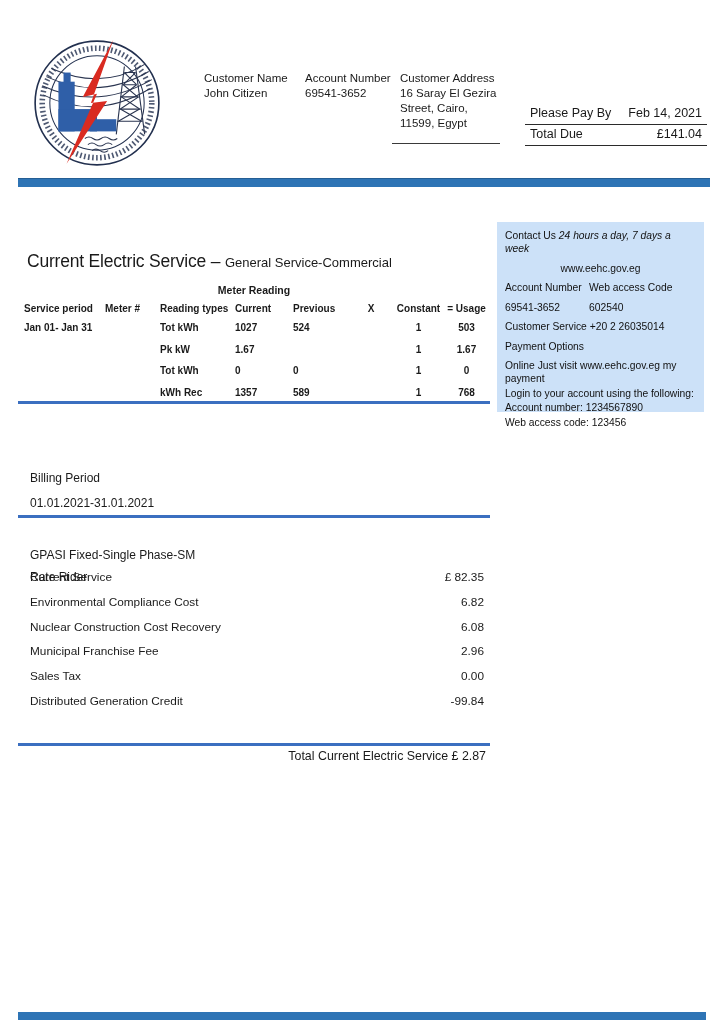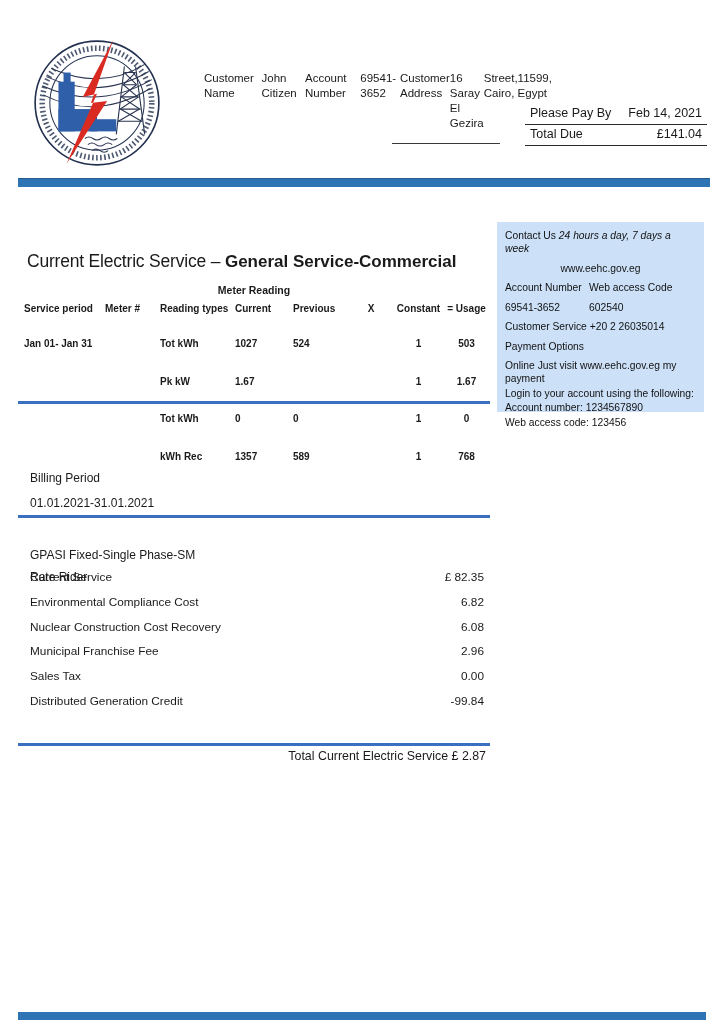--- a/index.html
+++ b/index.html
@@ -1,21 +1,21 @@
 <!DOCTYPE html>
 <html><head>
 <meta charset="utf-8">
 <style>
   html,body{margin:0;padding:0;background:#e8e8e8;}
   .page{position:relative;width:724px;height:1024px;background:#ffffff;overflow:hidden;
         color:#1a1a1a;font-family:"Liberation Sans",sans-serif;margin:0 auto;}
   
   .logo{position:absolute;left:26px;top:38px;width:142px;height:132px;}
   .custinfo{position:absolute;left:204px;top:71px;display:flex;font-size:11.5px;line-height:15px;}
-  .custcol{display:flex;flex-direction:row;}
+  .custcol{display:flex;flex-direction:column;}
   .col-name{width:101px;}
   .col-acct{width:95px;}
   .col-addr{width:110px;}
   .addr-underline{position:absolute;left:392px;top:143px;width:108px;border-top:1.2px solid #3a3a3a;}
   .paybox{position:absolute;left:525px;top:104px;width:182px;font-size:12.5px;}
   .payrow{display:flex;justify-content:space-between;padding:2px 5px 4px 5px;border-bottom:1.6px solid #2b2b2b;}
   
   .topbar{position:absolute;left:18px;top:178px;width:692px;height:9px;background:#2E74B5;border-top:1px solid #255e94;box-sizing:border-box;}
   .bottombar{position:absolute;left:18px;top:1012px;width:688px;height:8px;background:#2E74B5;}
   .blue-rule{position:absolute;left:18px;width:472px;height:3px;background:#3B6FC0;}
@@ -26,27 +26,27 @@
   .sidebar{position:absolute;left:497px;top:222px;width:207px;height:190px;background:#CCE1F8;
            box-sizing:border-box;padding:7px 8px;font-size:10.3px;line-height:13px;color:#111;}
   .sb-line{margin-bottom:6.5px;}
   .sb-center{text-align:center;}
   .sb-grid{display:grid;grid-template-columns:84px auto;margin-bottom:6.5px;}
   .sb-tight{margin-bottom:1.6px;}
   .b{font-weight:normal;}
   .i{font-style:italic;}
   
   .service-title{position:absolute;left:27px;top:251px;font-size:17.5px;letter-spacing:-0.2px;white-space:nowrap;}
-  .service-sub{font-size:17px;font-weight:bold;letter-spacing:0;}
+  .service-sub{font-size:13px;font-weight:normal;letter-spacing:0;}
   .meter-caption{position:absolute;left:18px;top:284px;width:472px;text-align:center;font-weight:bold;font-size:10.5px;}
   .meter-table{position:absolute;left:24px;top:303px;width:462px;display:grid;
                grid-template-columns:81px 55px 75px 58px 59px 38px 57px 39px;
                font-size:10px;font-weight:bold;}
   .mt-h{height:19px;}
-  .mt-c{height:21.5px;margin-top:16px;}
+  .mt-c{height:21.5px;}
   .ctr{text-align:center;}
   
   .txt{position:absolute;font-size:12px;white-space:nowrap;}
   .charges{position:absolute;left:30px;top:570px;width:454px;font-size:11.8px;}
   .charge-row{display:flex;justify-content:space-between;height:24.8px;align-items:flex-start;}
   .total-line{position:absolute;left:18px;top:749px;width:468px;text-align:right;font-size:12.4px;}
 </style>
 </head>
 <body>
 

